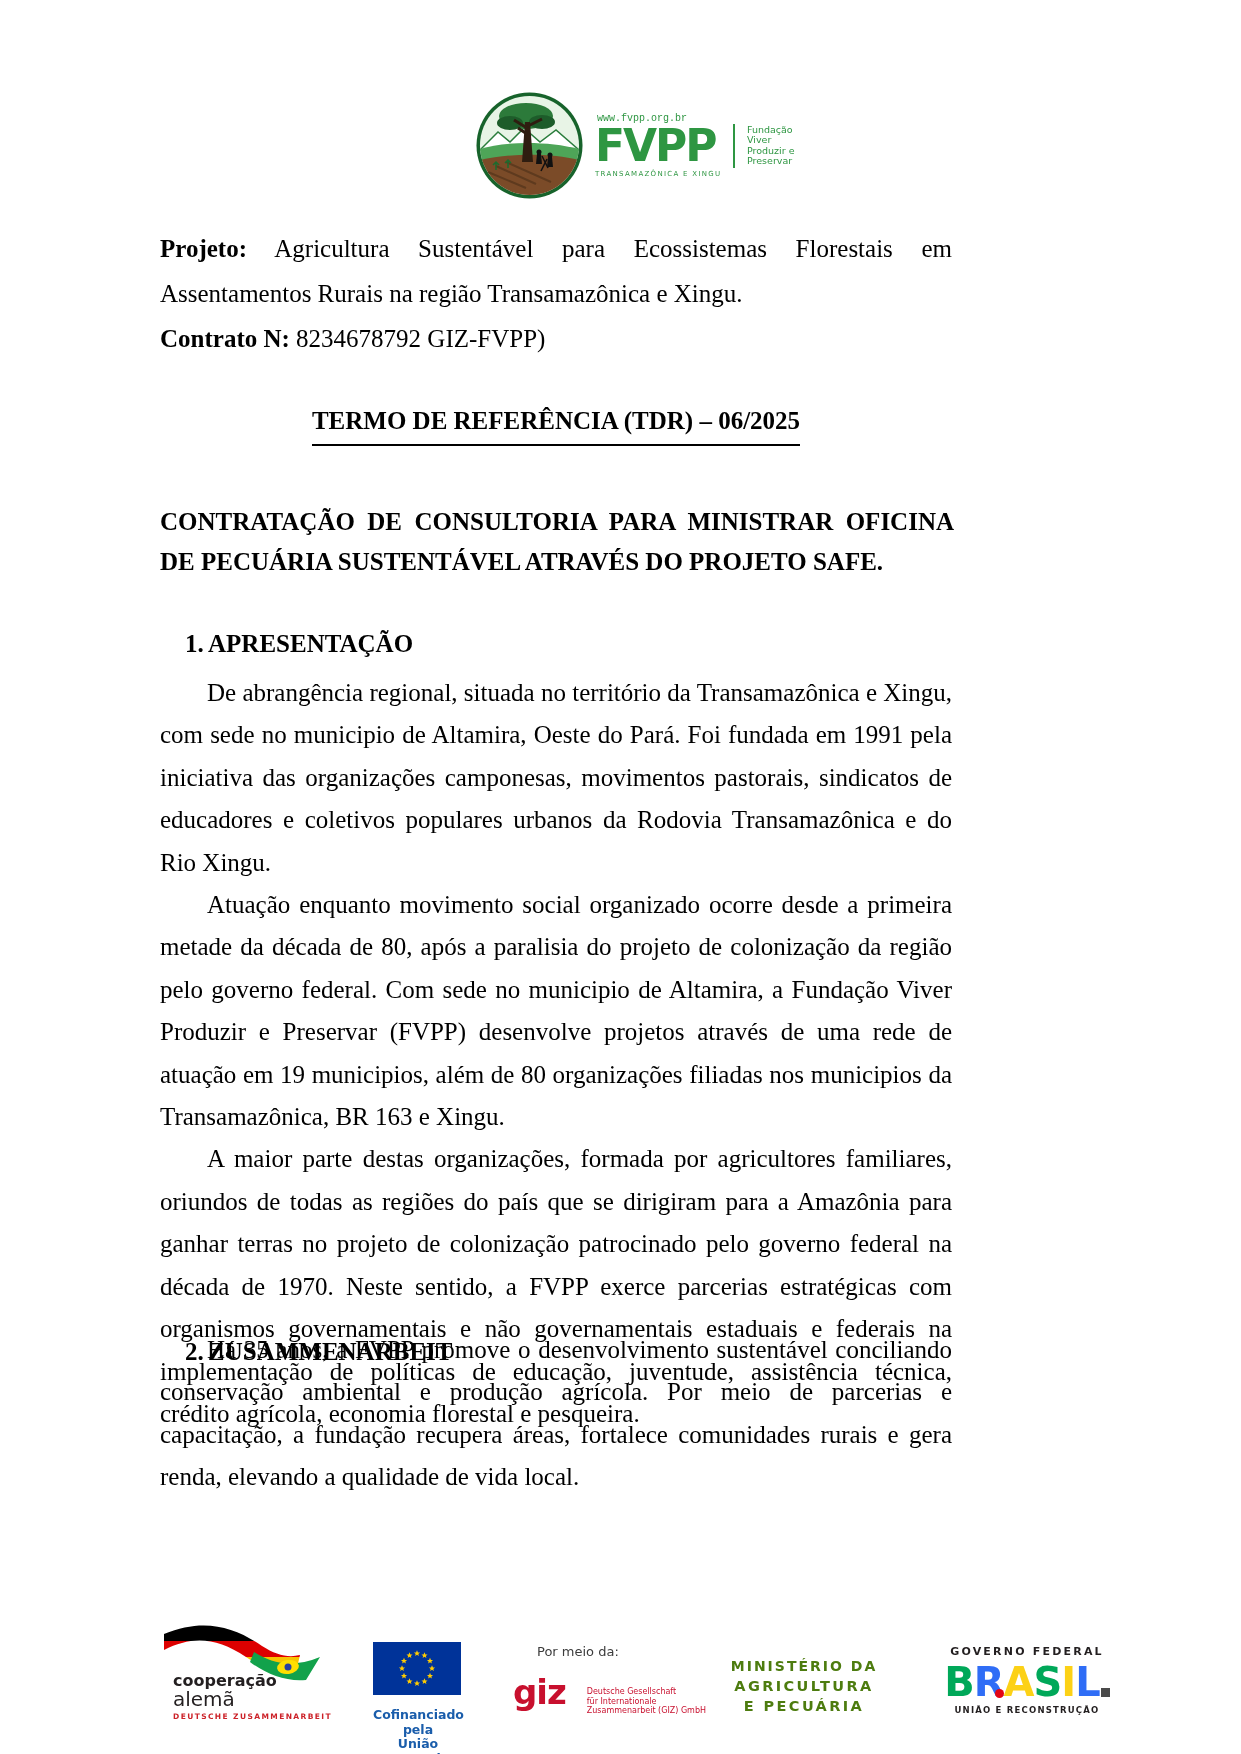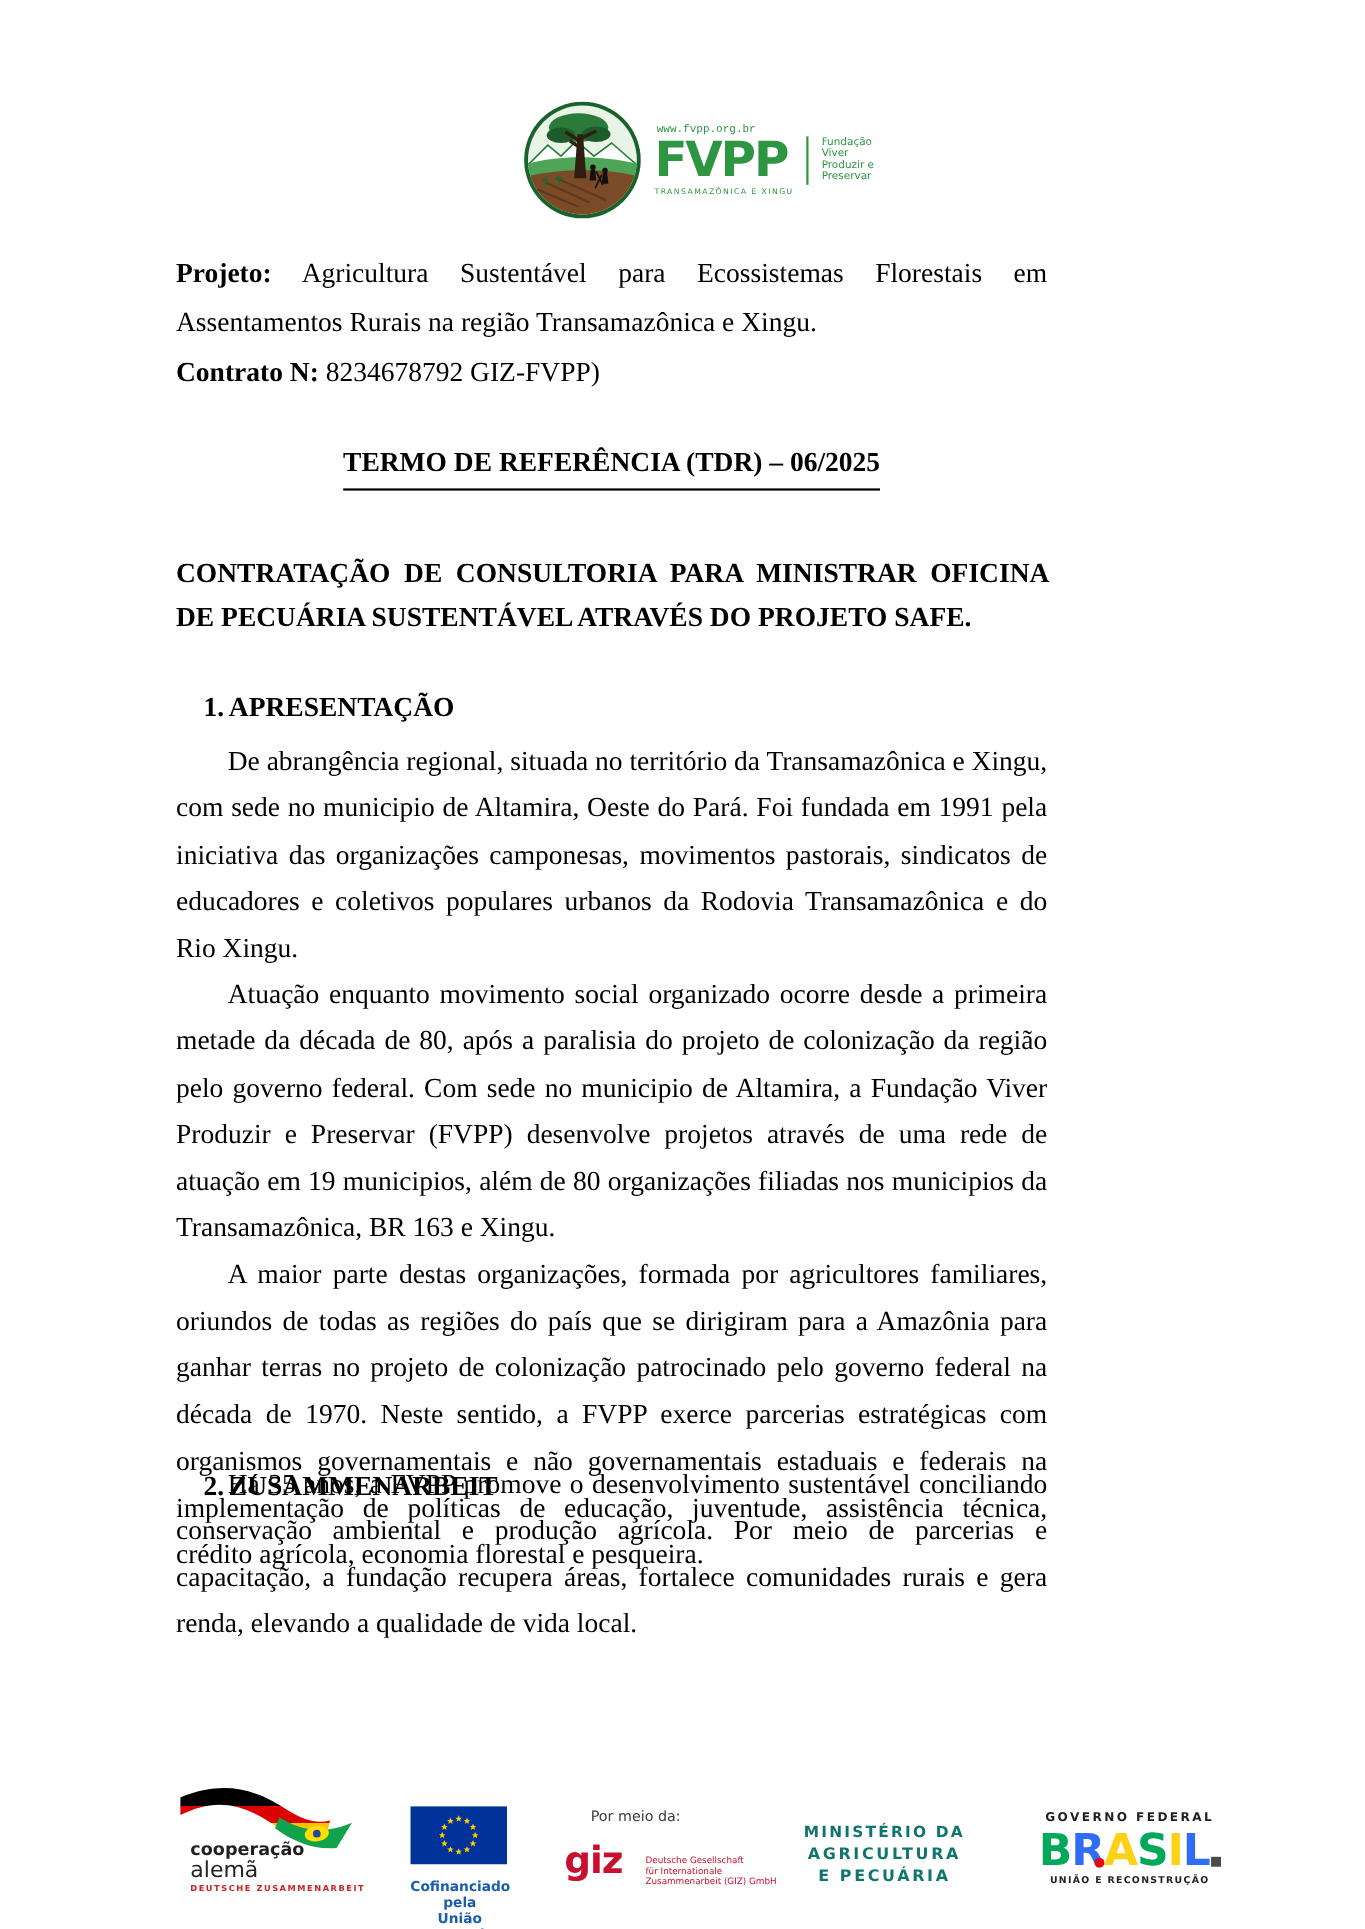--- a/index.html
+++ b/index.html
@@ -58,21 +58,21 @@
 
   .giz-label{position:absolute;left:537px;top:1644px;font-family:"DejaVu Sans",sans-serif;
              font-size:13px;color:#3c3c3c;}
   .giz{position:absolute;left:513px;top:1676px;display:flex;align-items:flex-start;gap:21px;}
   .giz-word{font-family:"DejaVu Sans",sans-serif;font-weight:bold;font-size:34px;line-height:32px;
             color:#c8102e;letter-spacing:-1px;}
   .giz-desc{font-family:"DejaVu Sans",sans-serif;font-size:8px;line-height:9.5px;color:#c8102e;
             white-space:pre-line;margin-top:11px;}
 
   .ministry{position:absolute;left:723px;top:1656px;width:162px;text-align:center;
-            font-family:"DejaVu Sans",sans-serif;color:#0f766e;}
+            font-family:"DejaVu Sans",sans-serif;color:#4d7c0f;}
   .ministry div{line-height:20px;}
   .m1{font-size:14px;letter-spacing:2px;font-weight:bold;}
   .m2,.m3{font-size:14.5px;letter-spacing:2.4px;font-weight:bold;}
 
   .gov{position:absolute;left:918px;top:1645px;width:178px;text-align:center;
        font-family:"DejaVu Sans",sans-serif;color:#231f20;margin-left:20px;}
   .gov-top{font-size:11px;font-weight:bold;letter-spacing:2.2px;}
   .brasil{margin-top:3px;height:40px;display:flex;justify-content:center;align-items:flex-end;}
   .bl{font-size:40px;line-height:38px;font-weight:bold;letter-spacing:-1px;}
   .bl.g{color:#00a859;}

